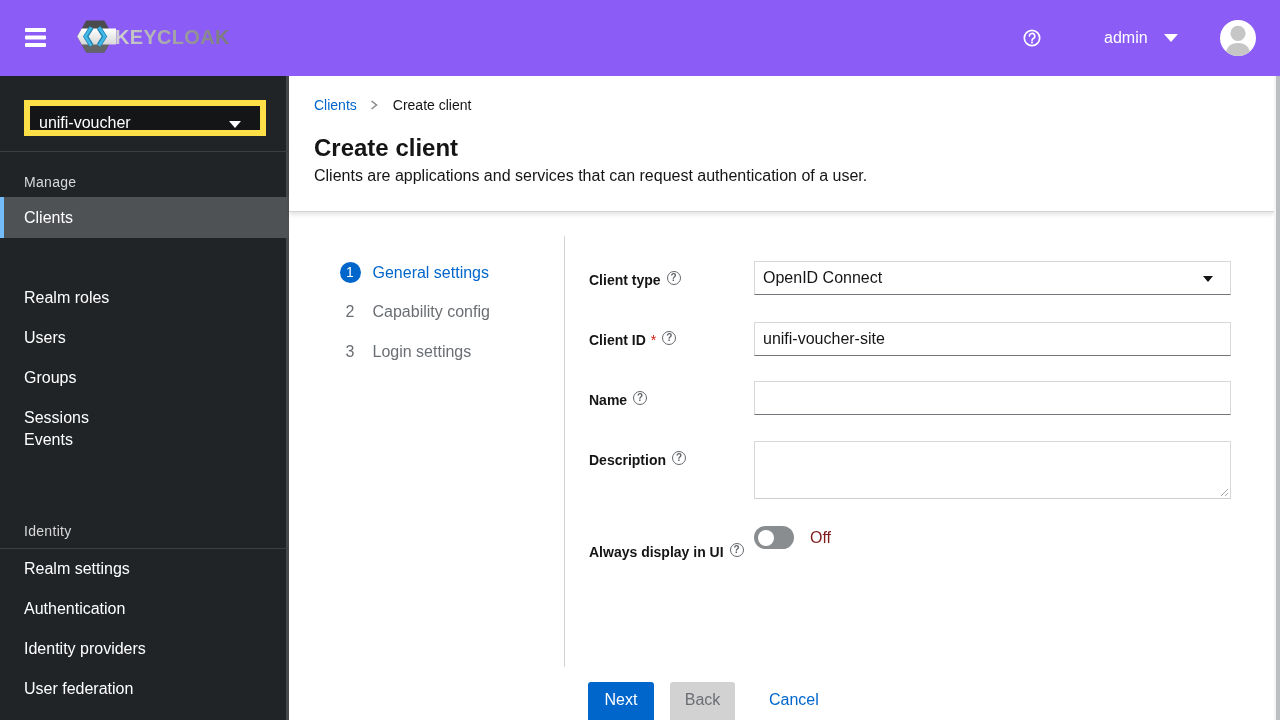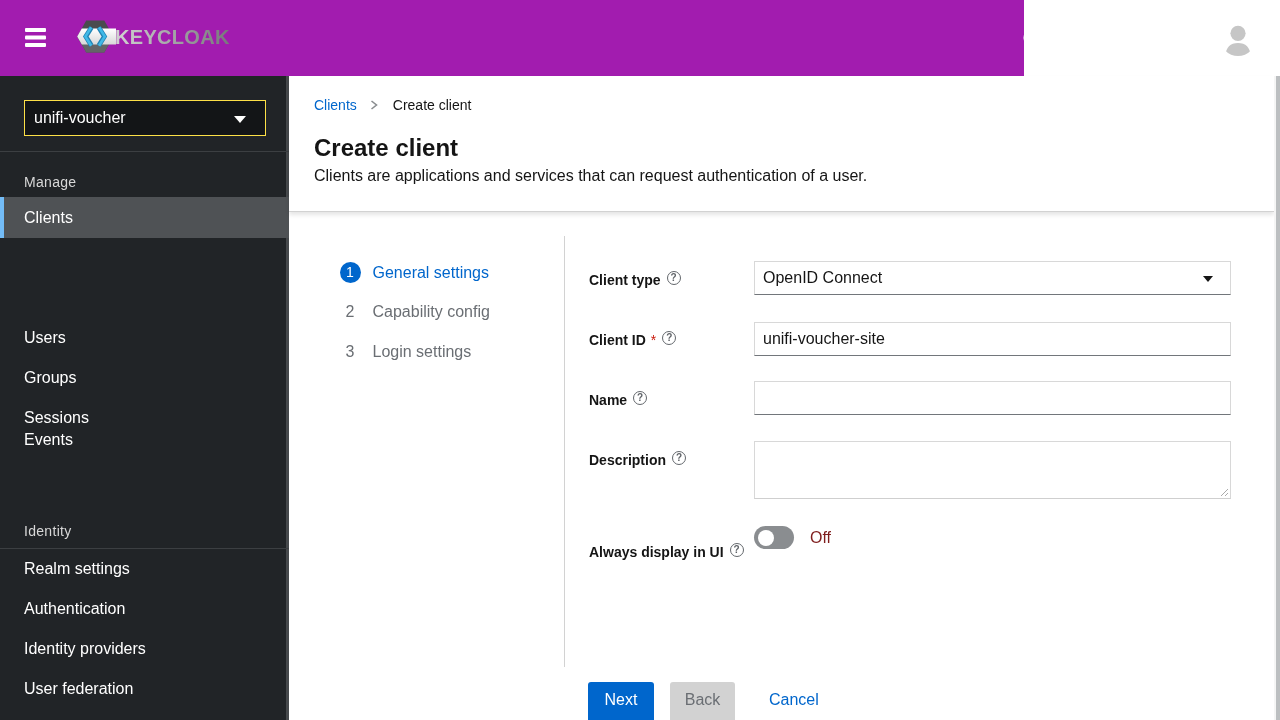--- a/index.html
+++ b/index.html
@@ -1,26 +1,26 @@
 <!DOCTYPE html>
 <html><head>
 <meta charset="utf-8">
 <style>
   * { margin:0; padding:0; box-sizing:border-box; }
   html,body { width:1280px; height:720px; overflow:hidden; }
   body { font-family:"Liberation Sans", sans-serif; background:#fff; position:relative; }
   .abs { position:absolute; }
 
   
-  #masthead { left:0; top:0; width:1024px; height:76px; background:#a21caf;text-decoration:underline; }
+  #masthead { left:0; top:0; width:1280px; height:76px; background:#8b5cf6;text-decoration:underline; }
 
   
   #sidebar { left:0; top:76px; width:289px; height:644px; background:#212427; }
   #sidestrip { left:286px; top:0; width:3px; height:644px; background:#46494c; }
-  #realmbox { left:24px; top:24px; width:242px; height:36px; background:#131517; border:1px solid #fde047; color:#fff; font-size:16px; line-height:34px; padding-left:9px; }
+  #realmbox { left:24px; top:24px; width:242px; height:36px; background:#131517; border:6px solid #fde047; color:#fff; font-size:16px; line-height:34px; padding-left:9px; }
   #realmcaret { position:absolute; right:19px; top:15px; width:0; height:0; border-left:6px solid transparent; border-right:6px solid transparent; border-top:7px solid #fff; }
   .sidediv { left:0; width:289px; height:1px; background:#3c3f42; }
   .navsection { left:24px; font-size:14px; color:#d8d8d8; letter-spacing:0.3px; }
   .navitem { left:0; width:289px; height:40px; color:#fff; font-size:16px; line-height:40px; padding-left:24px; }
   .navitem.sel { background:#4f5255; border-left:4px solid #73bcf7; padding-left:20px; }
 
   
   #content { left:289px; top:76px; width:991px; height:644px; background:#fff; }
   #pagescroll { left:1274px; top:76px; width:6px; height:644px; background:#f5f5f5; }
   #pagethumb { left:1275.5px; top:76px; width:4.5px; height:644px; background:#bcbfc1; }
@@ -116,20 +116,21 @@
 </div>
 
 <div id="sidebar" class="abs">
   <div id="sidestrip" class="abs"></div>
   <div id="realmbox" class="abs">unifi-voucher
     <div id="realmcaret"></div>
   </div>
   <div class="sidediv abs" style="top:75px;"></div>
   <div class="navsection abs" style="top:98px;">Manage</div>
   <div class="navitem sel abs" style="top:121px;height:41px;line-height:41px;">Clients</div>
+  <div class="navitem abs" style="top:202px;">Realm roles</div>
   <div class="navitem abs" style="top:242px;">Users</div>
   <div class="navitem abs" style="top:282px;">Groups</div>
   <div class="navitem abs" style="top:322px;">Sessions</div>
   <div class="navitem abs" style="top:344px;">Events</div>
   <div class="navsection abs" style="top:447px;">Identity</div>
   <div class="sidediv abs" style="top:472px;"></div>
   <div class="navitem abs" style="top:473px;">Realm settings</div>
   <div class="navitem abs" style="top:513px;">Authentication</div>
   <div class="navitem abs" style="top:553px;">Identity providers</div>
   <div class="navitem abs" style="top:593px;">User federation</div>

